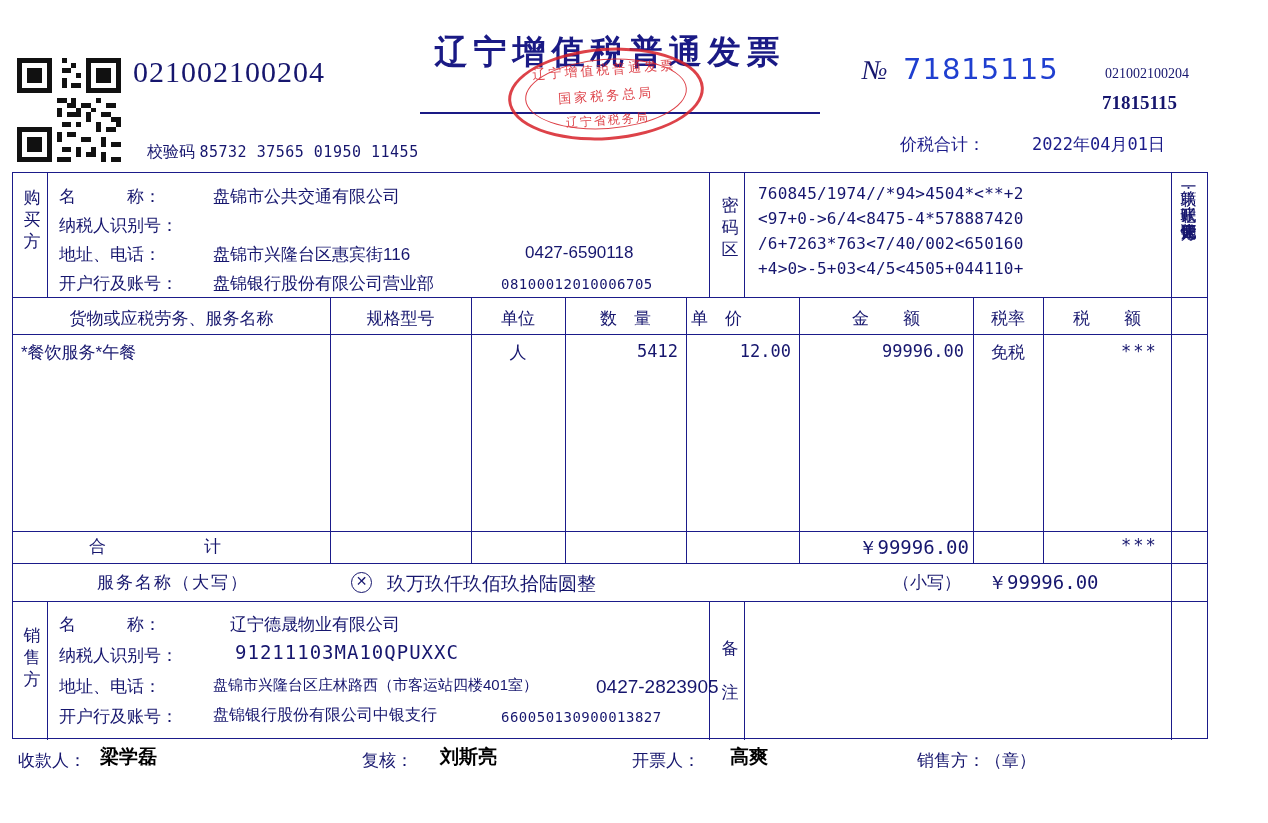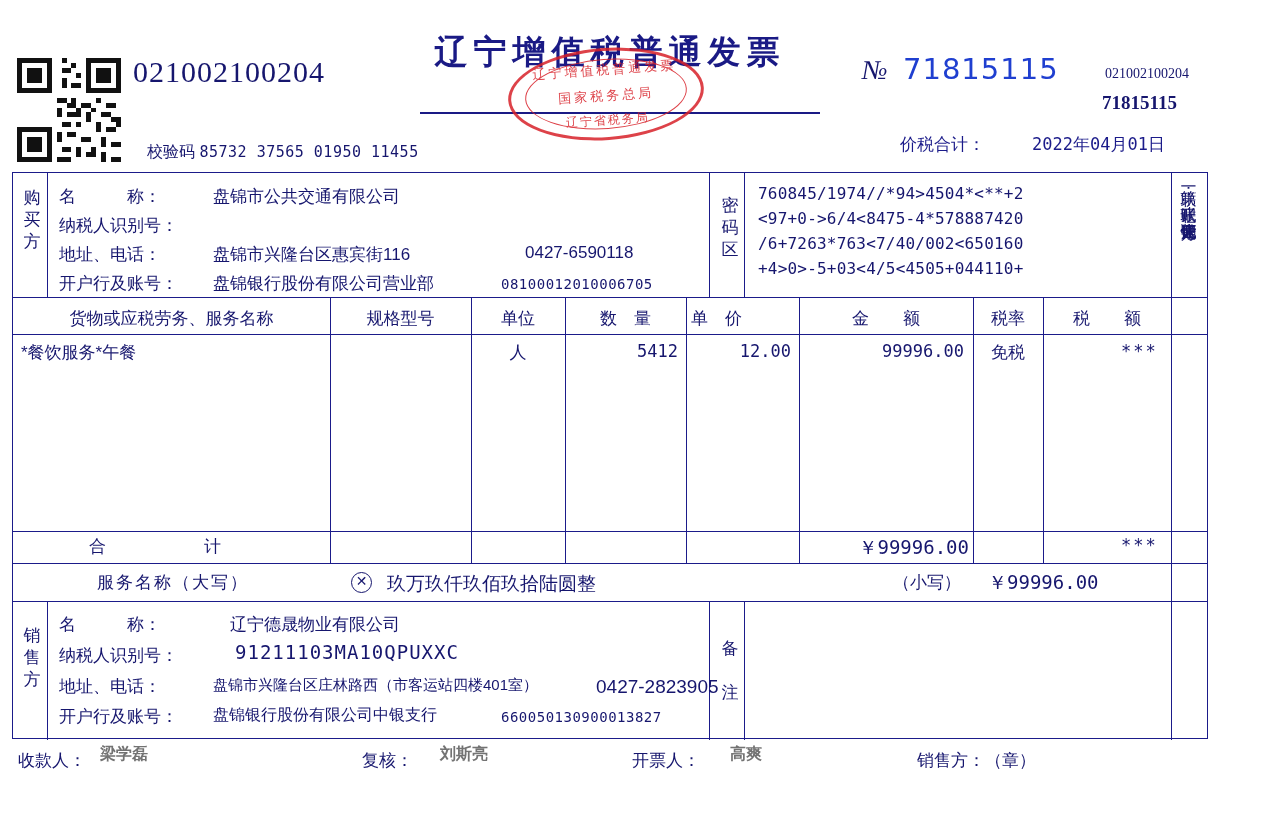--- a/index.html
+++ b/index.html
@@ -230,23 +230,23 @@
     left: 12px; top: 739px;
     width: 1196px; height: 42px;
   }
   .f-label {
     position: absolute;
     font-size: 17px;
     color: #16166e;
   }
   .f-value {
     position: absolute;
-    font-size: 16px;
+    font-size: 19px;
     font-weight: bold;
-    color: #737373;
+    color: #000000;
     font-family: "DejaVu Serif", serif;
   }
   .circle-x {
     position: absolute;
     width: 19px; height: 19px;
     border: 1.5px solid #16166e;
     border-radius: 50%;
     color: #16166e;
     font-size: 14px;
     line-height: 17px;

